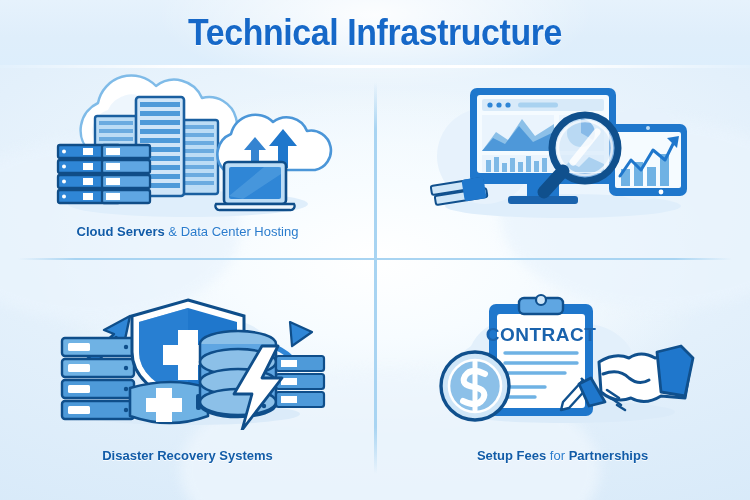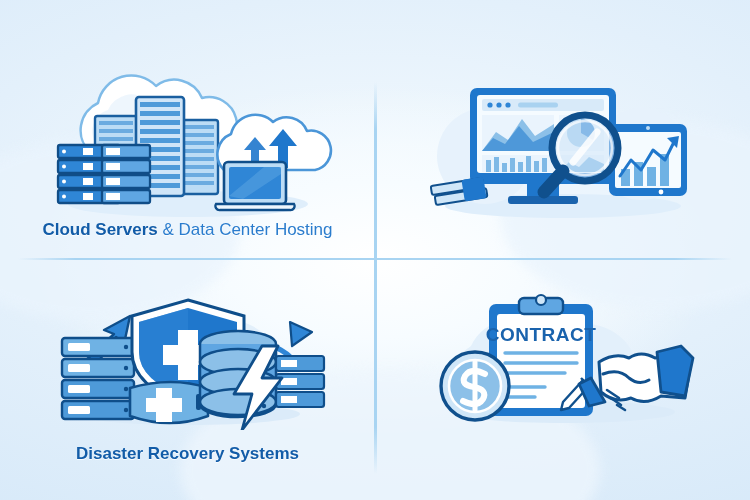--- a/index.html
+++ b/index.html
@@ -56,37 +56,42 @@
   .cell.q1{left:0;top:0;}
   .cell.q2{left:375px;top:0;}
   .cell.q3{left:0;top:216px;}
   .cell.q4{left:375px;top:216px;}
 
   .art{position:absolute;left:0;top:6px;width:375px;height:148px;}
   .art svg{display:block;margin:0 auto;}
 
   .caption{
     position:absolute;left:0;bottom:44px;width:375px;text-align:center;
-    font-size:17px;color:#1f6fc4;line-height:1.2;
+    font-size:13px;color:#1f6fc4;line-height:1.2;
     text-shadow:0 1px 0 rgba(255,255,255,.8);
     white-space:nowrap;
   }
   .cell.q3 .caption,.cell.q4 .caption{bottom:36px;}
   .cap-b{font-weight:bold;color:#125ca8;}
   .cap-n{font-weight:normal;color:#2a7ccd;}
 </style>
 </head>
 <body>
 
 <div id="poster">
 
   <div class="bgblob b1"></div>
   <div class="bgblob b2"></div>
   <div class="bgblob b3"></div>
 
+  <div id="header">
+    <div id="headerglow"></div>
+    <div id="title">Technical Infrastructure</div>
+    <div class="hband"></div>
+  </div>
 
   <div id="grid">
     <div class="vdiv"></div>
     <div class="hdiv"></div>
 
     <div class="cell q1">
       <div class="art">
         <svg width="300" height="148" viewBox="0 0 300 148">
           <ellipse cx="150" cy="130" rx="120" ry="13" fill="#dfeefb"></ellipse>
 
@@ -350,16 +355,19 @@
           <path d="M190 84 q16 -6 26 4 q10 8 20 2" fill="none" stroke="#10508d" stroke-width="3" stroke-linecap="round"></path>
           <path d="M244 62 l24 -6 l12 12 l-8 38 l-24 -4 z" fill="#1f77cc" stroke="#10508d" stroke-width="2.8" stroke-linejoin="round"></path>
           <path d="M178 88 l-12 6 l10 22 l16 -4 z" fill="#1f77cc" stroke="#10508d" stroke-width="2.8" stroke-linejoin="round"></path>
           <g stroke="#10508d" stroke-width="2.6" stroke-linecap="round">
             <path d="M194 100 l12 8"></path>
               <path d="M198 108 l10 7"></path>
               <path d="M204 115 l8 5"></path>
           </g>
         </svg>
       </div>
+      <div class="caption">
+        <span class="cap-b">Setup Fees</span><span class="cap-n"> for </span><span class="cap-b">Partnerships</span>
+      </div>
     </div>
 
   </div>
 </div>
 
 </body></html>

